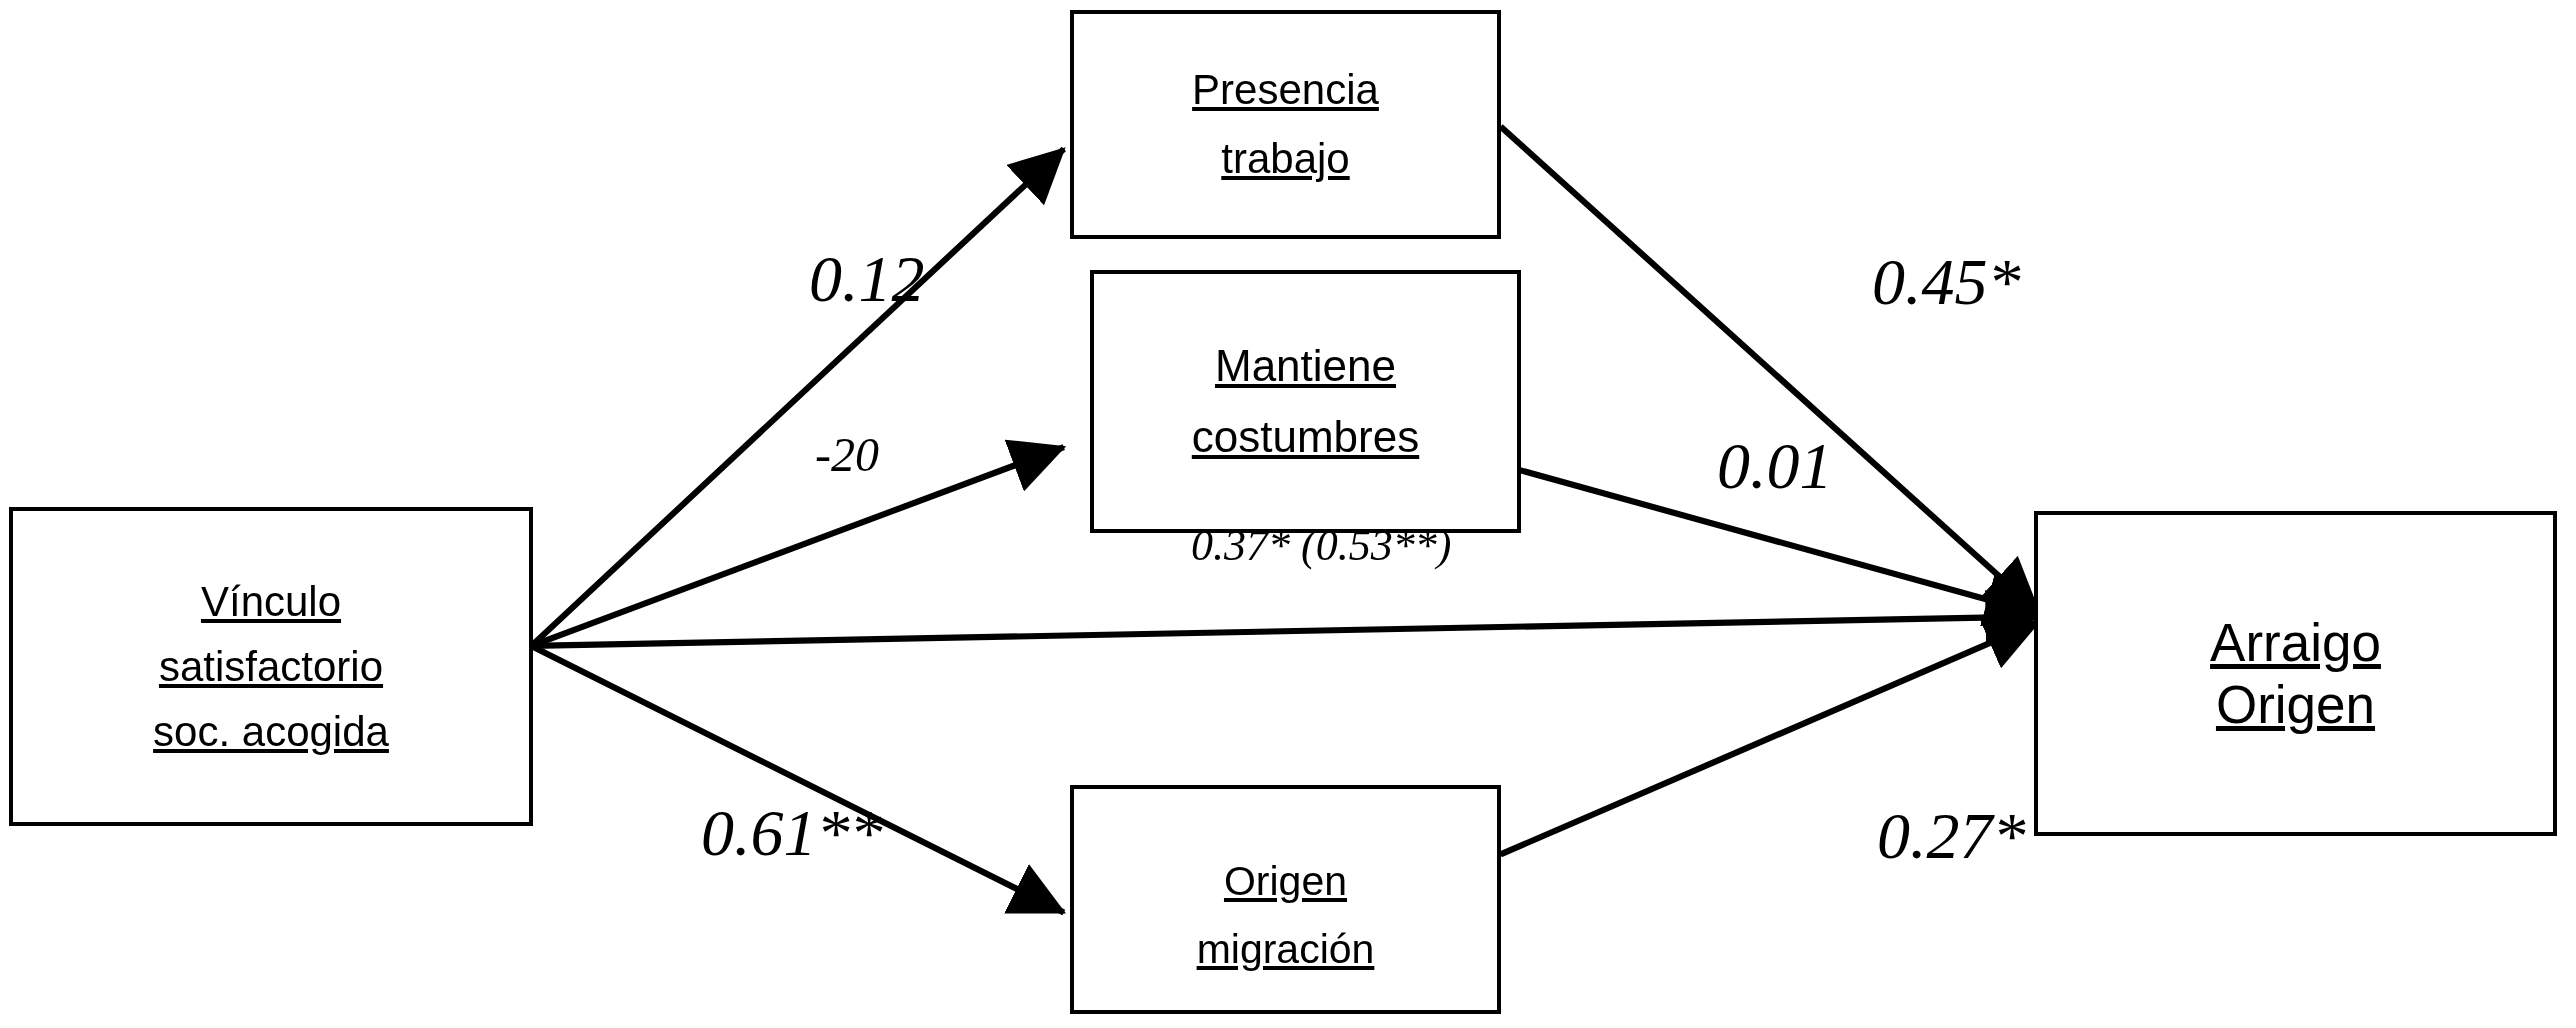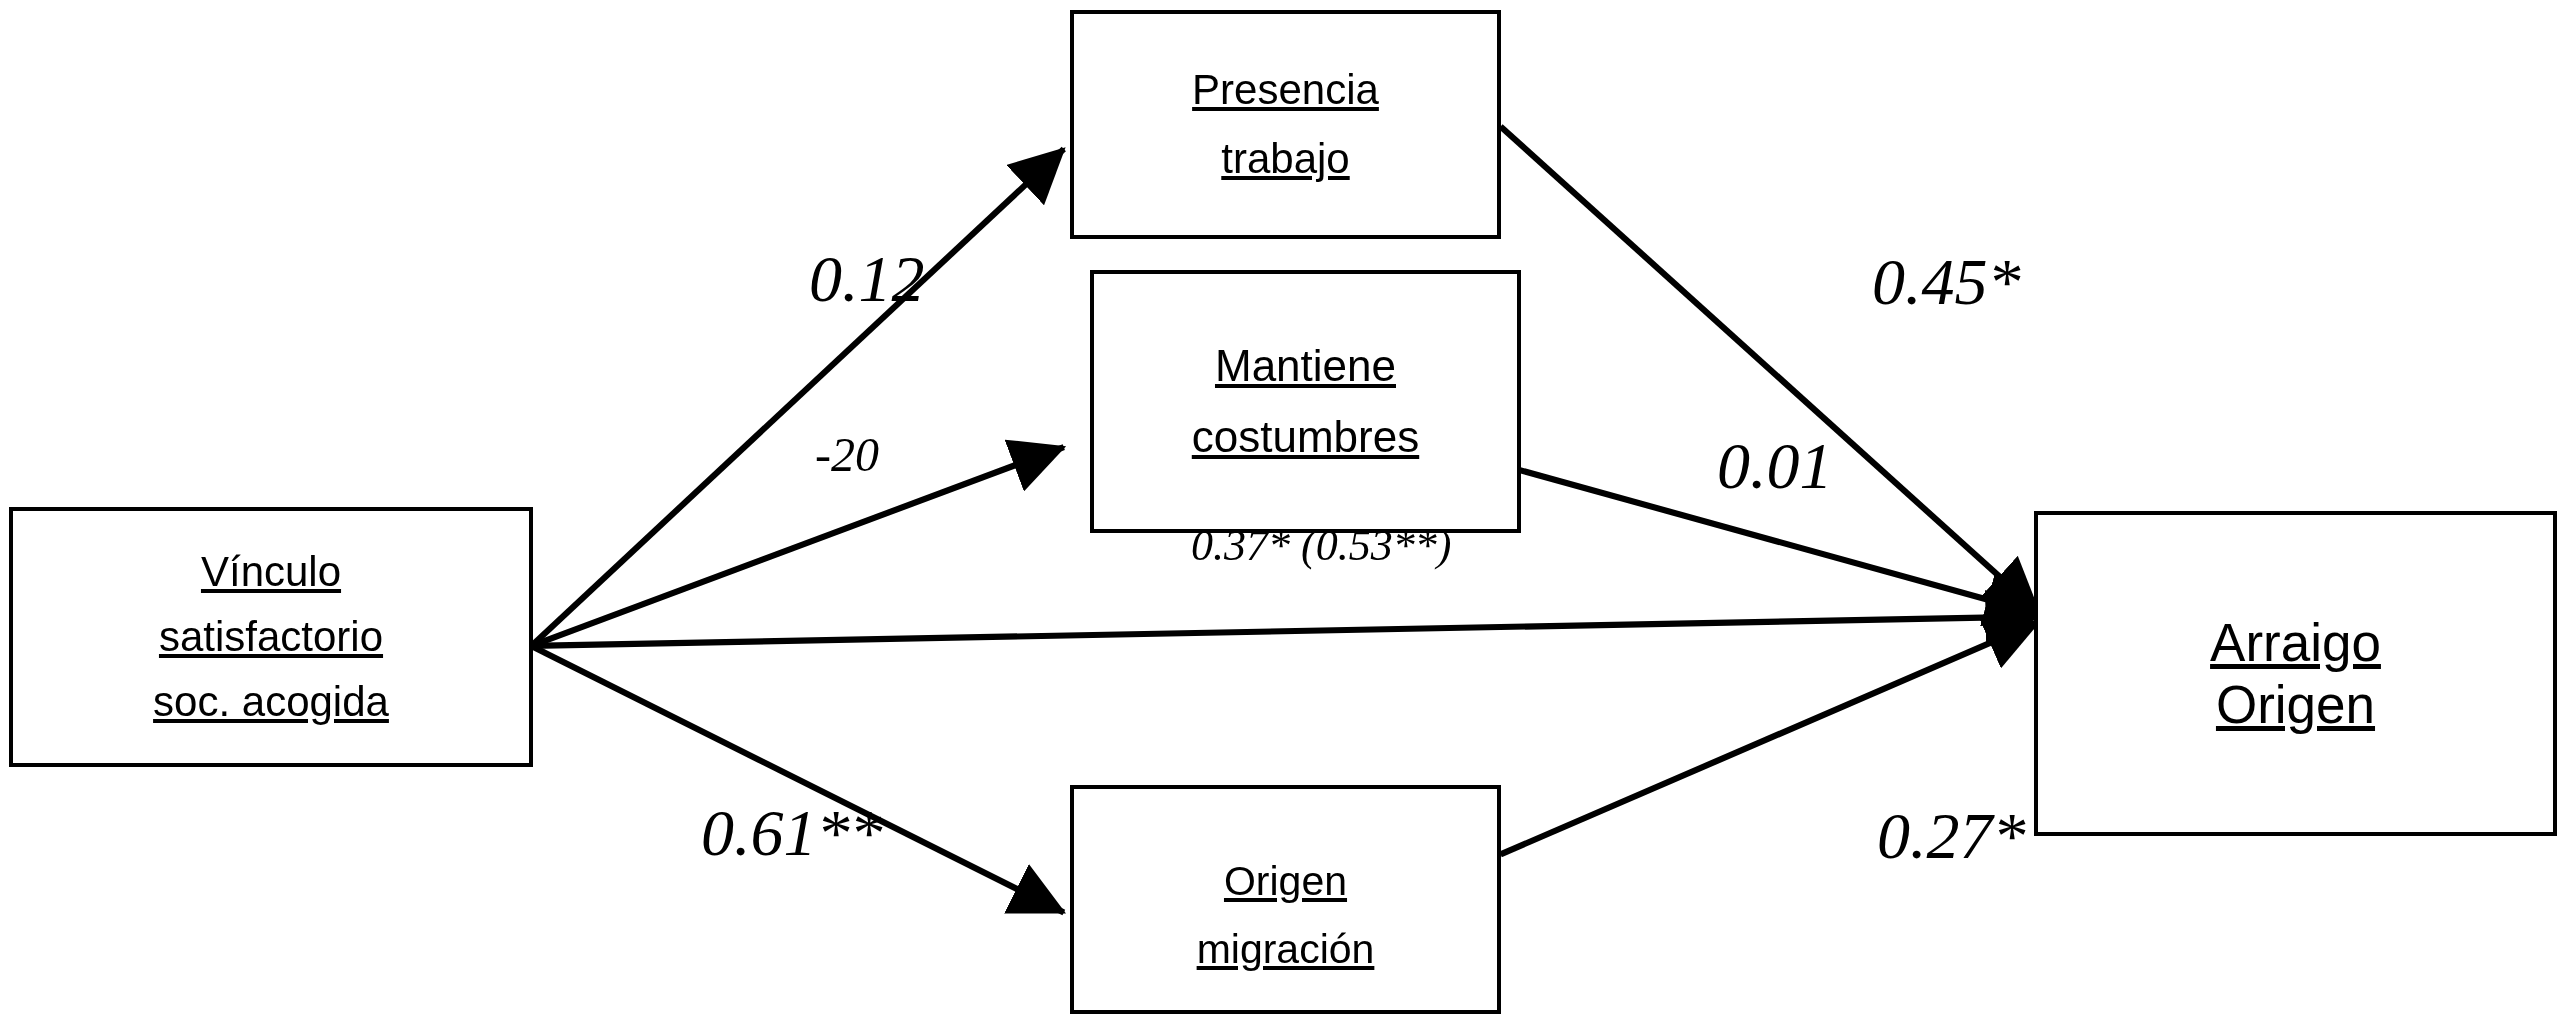--- a/index.html
+++ b/index.html
@@ -72,21 +72,21 @@
 
     <line x1="777" y1="945" x2="1556" y2="1335" stroke="#000000" stroke-width="9" marker-end="url(#ah)"></line>
 
     <line x1="2195" y1="185" x2="2982" y2="895" stroke="#000000" stroke-width="9" marker-end="url(#ah)"></line>
 
     <line x1="2195" y1="680" x2="2982" y2="898" stroke="#000000" stroke-width="9" marker-end="url(#ah)"></line>
 
     <line x1="2195" y1="1250" x2="2982" y2="910" stroke="#000000" stroke-width="9" marker-end="url(#ah)"></line>
   </svg>
 
-  <div class="node-box" style="left:9px; top:507px; width:524px; height:260px; font-size:42px;">
+  <div class="node-box" style="left:9px; top:507px; width:524px; height:319px; font-size:42px;">
     <span class="node-line" style="margin-bottom:23px;">Vínculo</span>
     <span class="node-line" style="margin-bottom:23px;">satisfactorio</span>
     <span class="node-line">soc. acogida</span>
   </div>
 
   <div class="node-box" style="left:1070px; top:10.3px; width:431px; height:229px; font-size:42px;">
     <span class="node-line" style="margin-bottom:27px;">Presencia</span>
     <span class="node-line">trabajo</span>
   </div>
 

